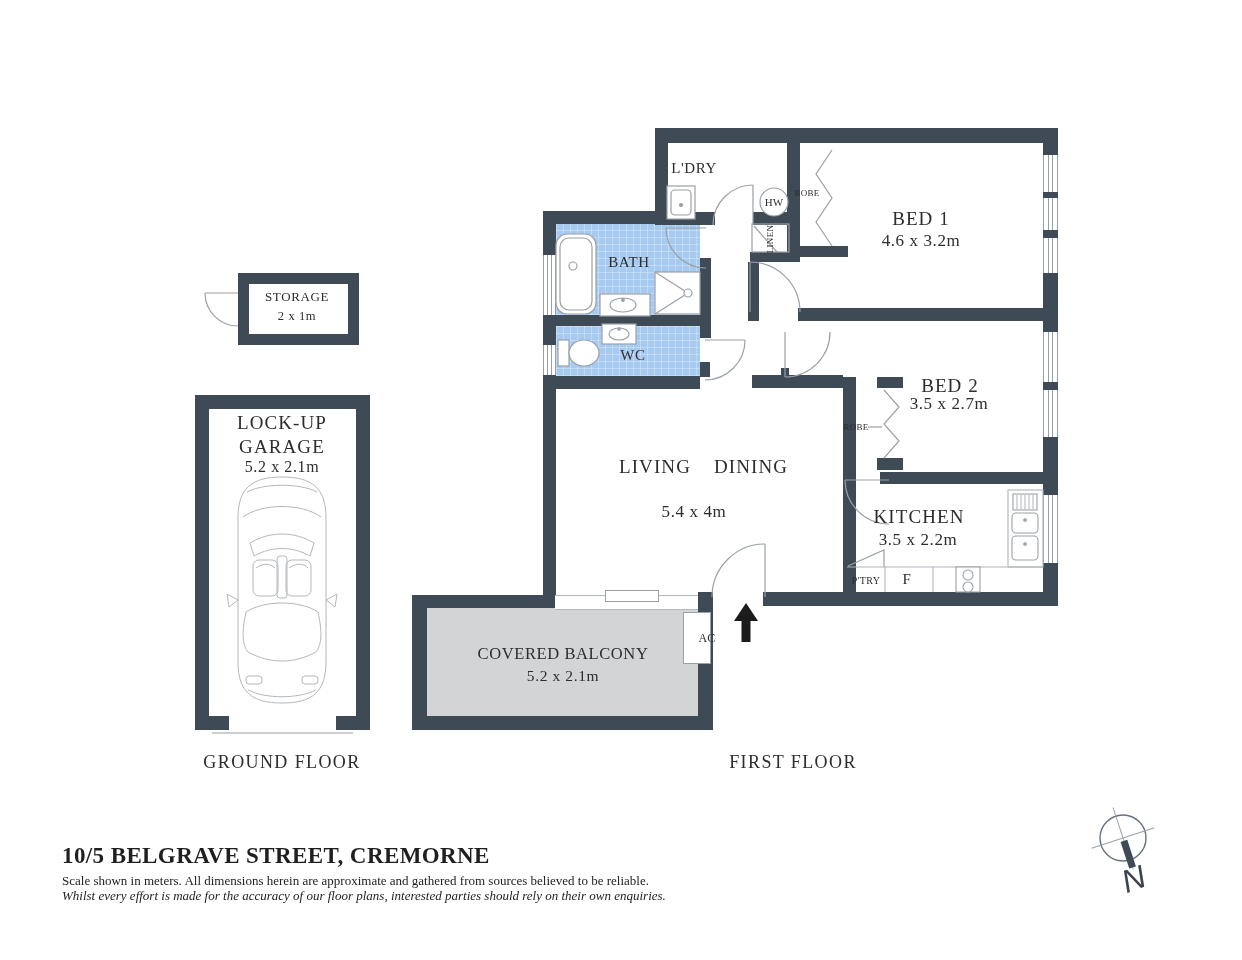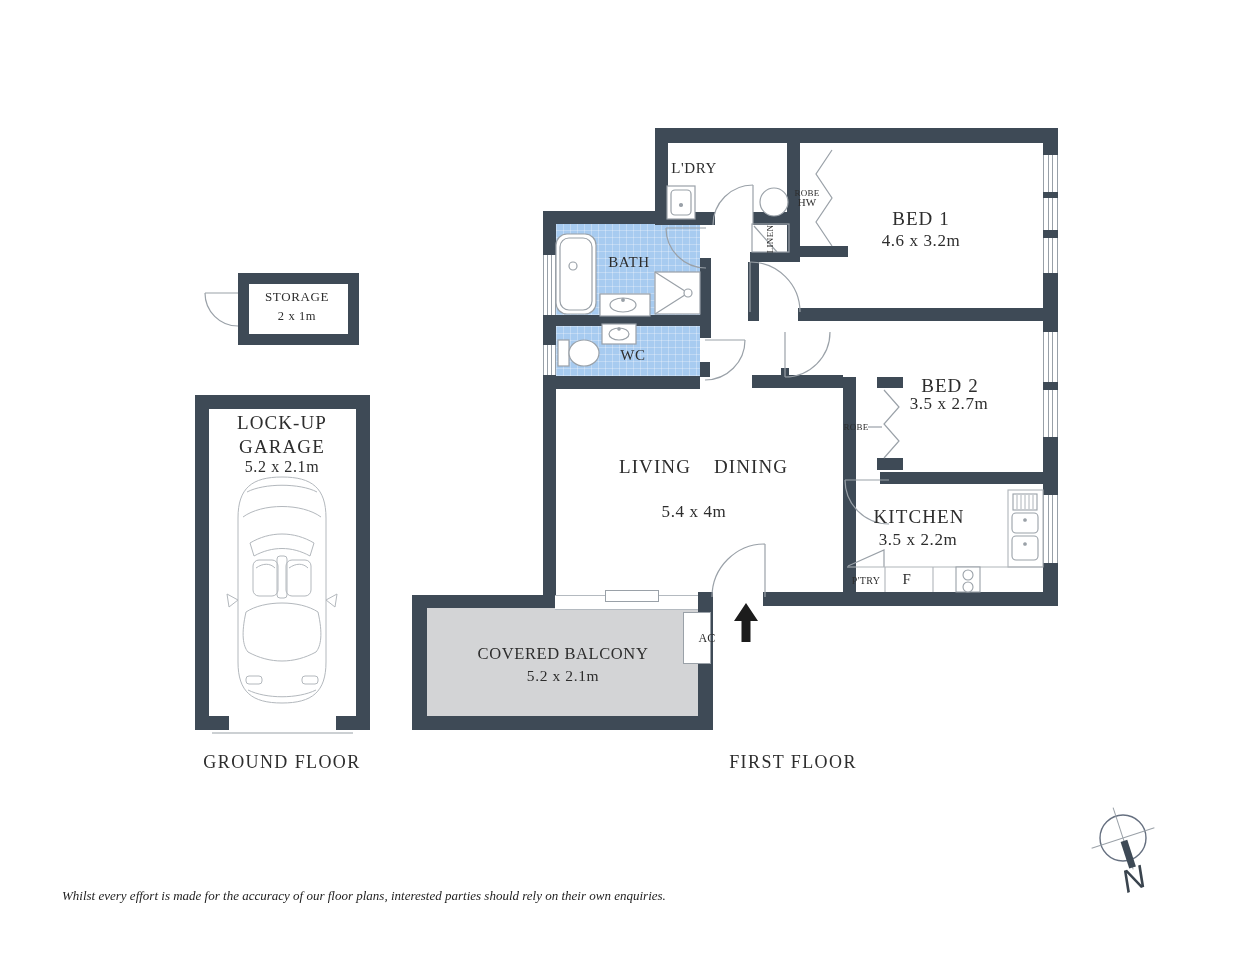--- a/index.html
+++ b/index.html
@@ -218,21 +218,21 @@
       <g transform="rotate(-18 1123 838)" stroke="#9aa1a8" stroke-width="1">
         <line x1="1123" y1="806" x2="1123" y2="871"></line>
         <line x1="1090" y1="838" x2="1156" y2="838"></line>
         <line x1="1123" y1="841" x2="1123" y2="869" stroke="#3e4a56" stroke-width="7"></line>
       </g>
       <text x="1134" y="890" transform="rotate(-20 1134 880)" font-family="Liberation Sans, DejaVu Sans, sans-serif" font-style="italic" font-size="32" fill="#3a444e" text-anchor="middle">N</text>
     </g>
   </svg>
 
   <div class="lbl" style="left:694px;top:168px;font-size:15px;">L'DRY</div>
-  <div class="lbl" style="left:774px;top:202px;font-size:11px;letter-spacing:.2px;margin-left:33px;">HW</div>
+  <div class="lbl" style="left:774px;top:202px;font-size:11px;letter-spacing:.2px;">HW</div>
   <div class="lbl" style="left:807px;top:193px;font-size:9px;letter-spacing:.3px;">ROBE</div>
   <div class="lbl rot" style="left:770px;top:239px;font-size:9px;letter-spacing:.3px;">LINEN</div>
   <div class="lbl big" style="left:921px;top:219px;font-size:19px;">BED 1</div>
   <div class="lbl" style="left:921px;top:241px;font-size:17px;">4.6 x 3.2m</div>
   <div class="lbl" style="left:629px;top:262px;font-size:15px;">BATH</div>
   <div class="lbl" style="left:633px;top:355px;font-size:15px;">WC</div>
   <div class="lbl big" style="left:950px;top:386px;font-size:19px;">BED 2</div>
   <div class="lbl" style="left:949px;top:404px;font-size:17px;">3.5 x 2.7m</div>
   <div class="lbl" style="left:856px;top:427px;font-size:9px;letter-spacing:.3px;">ROBE</div>
   <div class="lbl big" style="left:655px;top:467px;font-size:19px;">LIVING</div>
@@ -247,14 +247,16 @@
   <div class="lbl" style="left:563px;top:676px;font-size:15.5px;">5.2 x 2.1m</div>
   <div class="lbl" style="left:297px;top:297px;font-size:13px;">STORAGE</div>
   <div class="lbl" style="left:297px;top:316px;font-size:12.5px;">2 x 1m</div>
   <div class="lbl big" style="left:282px;top:423px;font-size:19px;">LOCK-UP</div>
   <div class="lbl big" style="left:282px;top:447px;font-size:19px;">GARAGE</div>
   <div class="lbl" style="left:282px;top:467px;font-size:16px;">5.2 x 2.1m</div>
 
   <div class="lbl" style="left:282px;top:762px;font-size:18px;letter-spacing:1.4px;">GROUND FLOOR</div>
   <div class="lbl" style="left:793px;top:762px;font-size:18px;letter-spacing:1.4px;">FIRST FLOOR</div>
 
+  <div class="title">10/5 BELGRAVE STREET, CREMORNE</div>
+  <div class="disc" style="top:874px;">Scale shown in meters. All dimensions herein are approximate and gathered from sources believed to be  reliable.</div>
   <div class="disc" style="top:889px;font-style:italic;">Whilst every effort is made for the accuracy of our floor plans, interested parties should rely on their own enquiries.</div>
 </div>
 
 </body></html>

